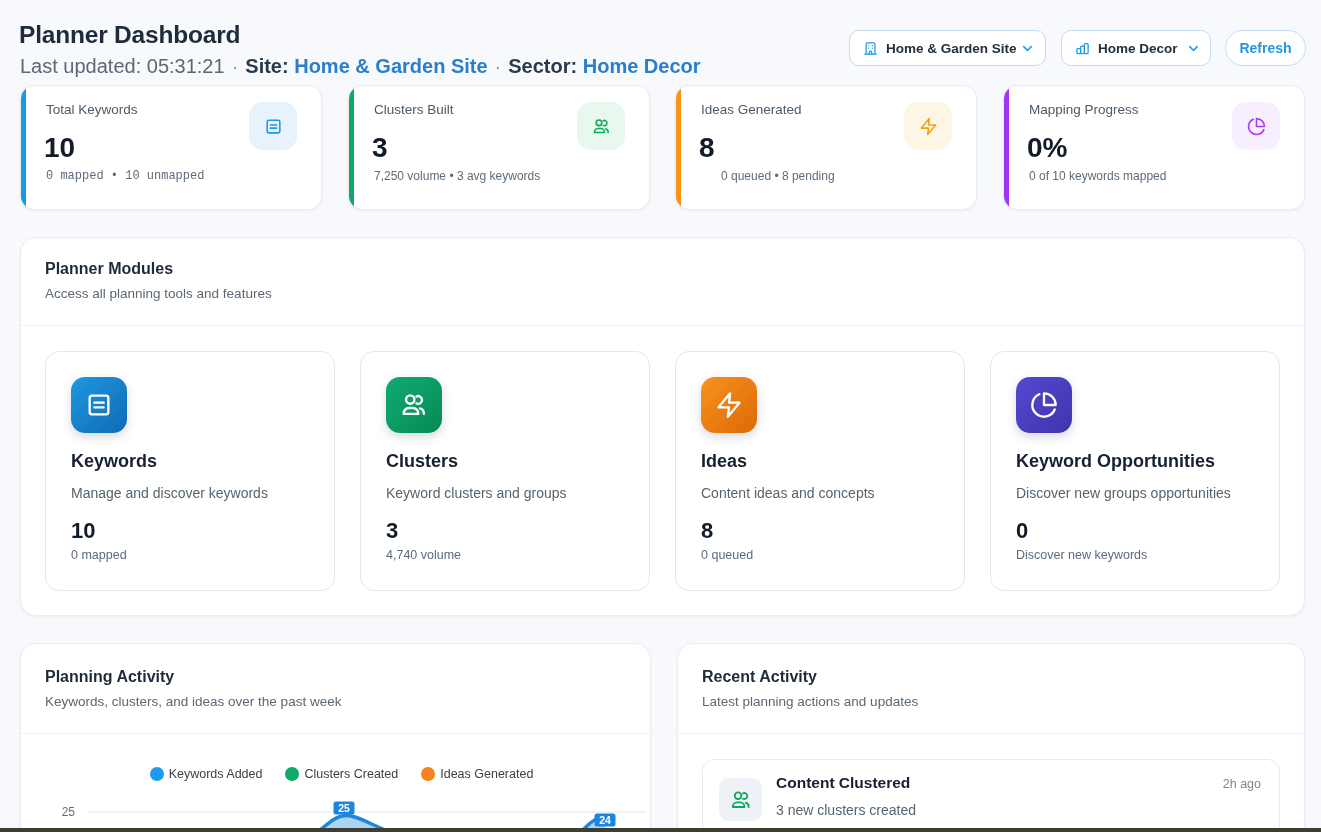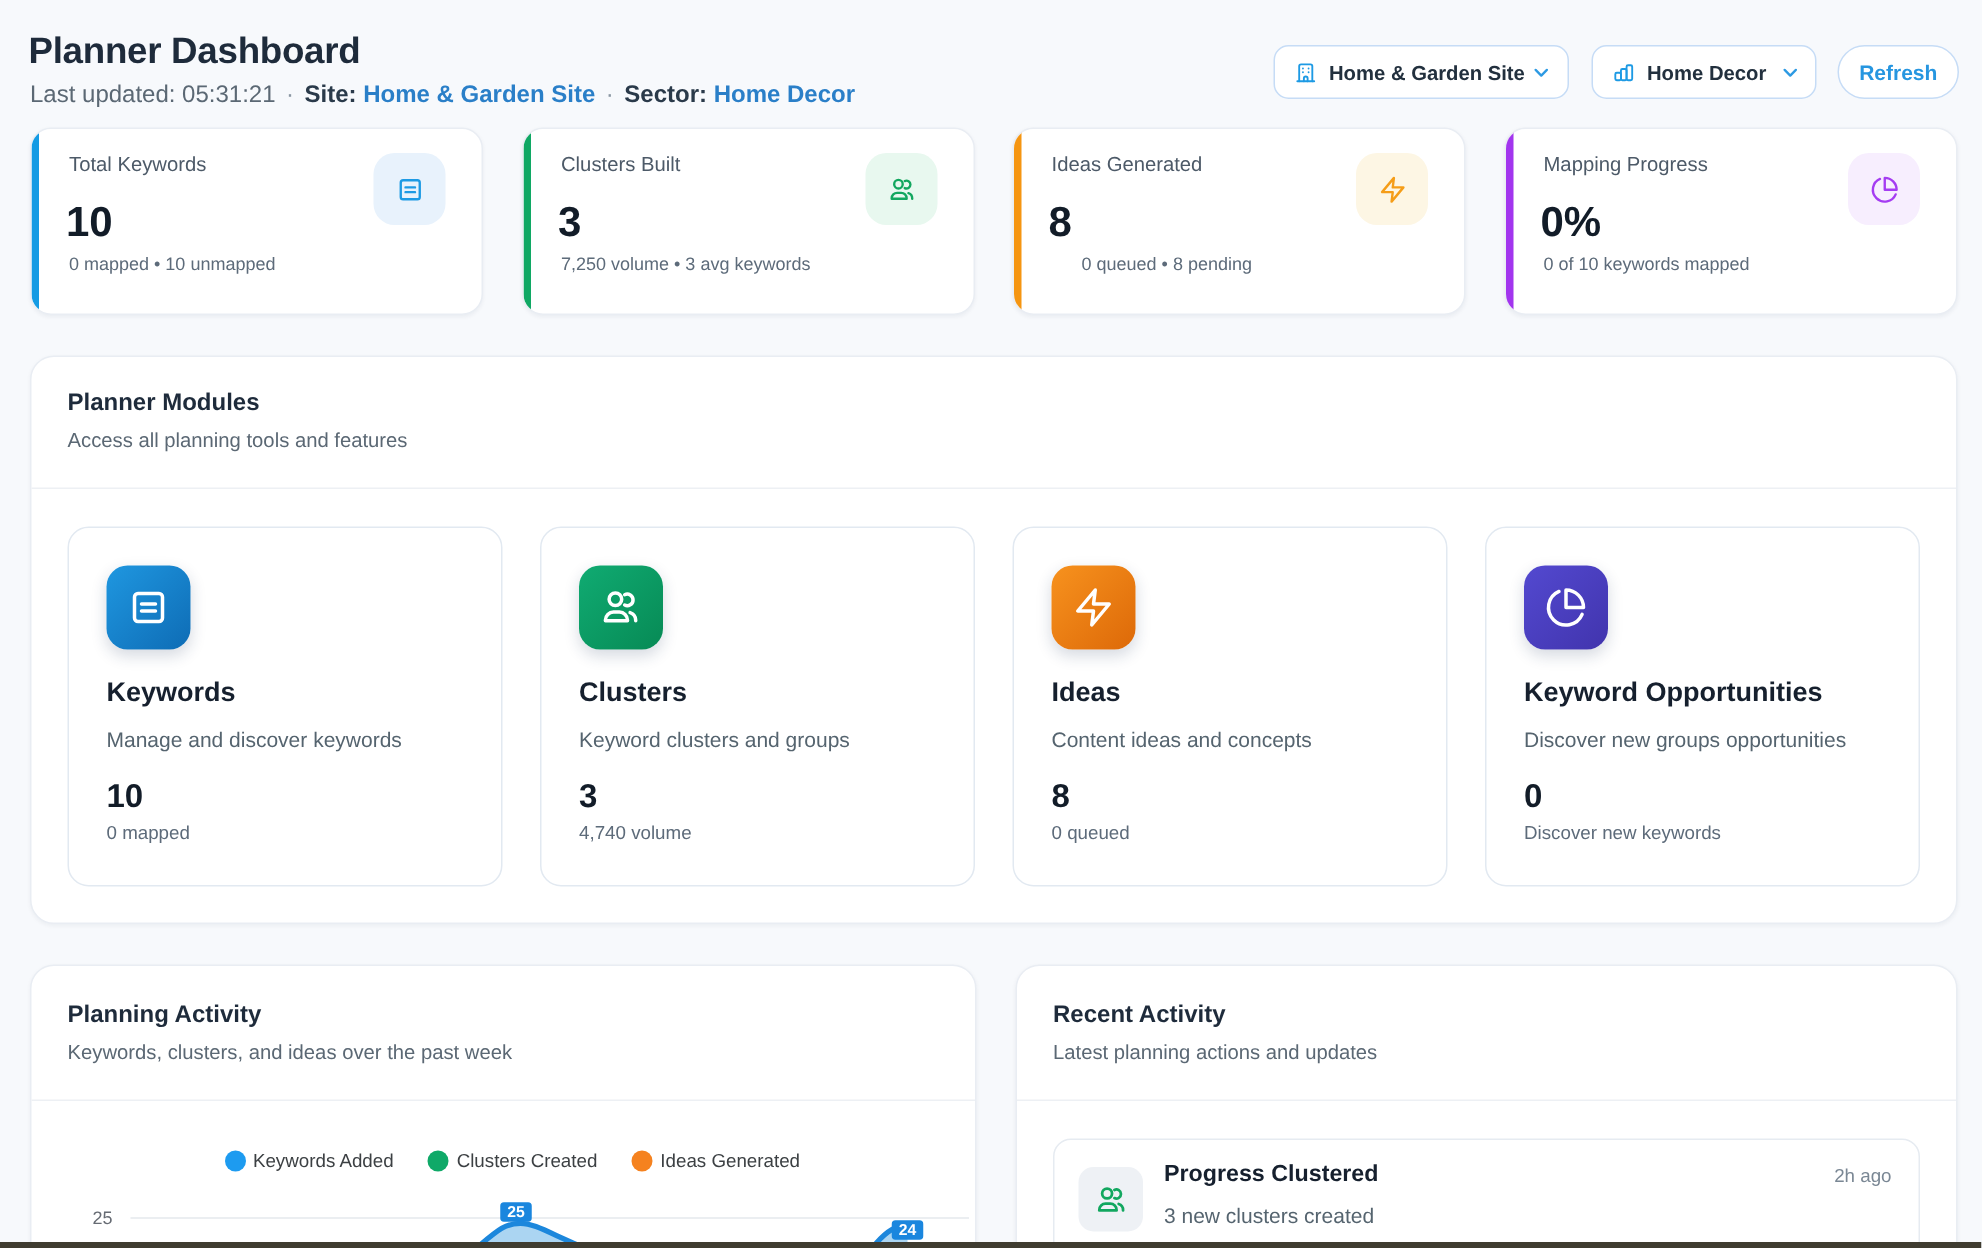--- a/index.html
+++ b/index.html
@@ -1,20 +1,20 @@
 <!DOCTYPE html>
 <html><head>
 <meta charset="utf-8">
 <style>
 * { margin:0; padding:0; box-sizing:border-box; }
 html,body { width:1321px; height:832px; overflow:hidden; }
 body { background:#f7f9fc; font-family:"Liberation Sans", sans-serif; position:relative; color:#1c2a39; }
 .abs { position:absolute; }
 .h1 { left:19px; top:21px; font-size:24.5px; font-weight:bold; color:#1e2b3b; letter-spacing:-0.2px; }
-.meta { left:20px; top:55px; font-size:16px; color:#5b6874; }
+.meta { left:20px; top:55px; font-size:20px; color:#5b6874; }
 .meta b { color:#2a3a4a; }
 .meta a { color:#2a7fc8; text-decoration:none; font-weight:bold; }
 .meta .dot { color:#8a97a3; margin:0 7px; }
 .btn { background:#fff; border:1px solid #c6dcf6; border-radius:10px; display:flex; align-items:center; height:36px; top:30px; font-weight:bold; color:#22303e; font-size:13.5px; white-space:nowrap; }
 .btn svg { flex:none; }
 .chev { margin-left:auto; }
 #btn1 { left:849px; width:197px; padding:0 10px 0 13px; }
 #btn2 { left:1061px; width:150px; padding:0 9px 0 13px; }
 #btn3 { left:1225px; width:81px; justify-content:center; color:#2696e0; font-size:14px;border-radius:18px; }
 .btxt { margin-left:8px; }
@@ -114,21 +114,21 @@
     </div>
 </div>
 <div class="abs" style="left:46px; top:102px; font-size:13.5px; color:#4d5a68;">Total Keywords</div>
 <div class="abs" style="left:374px; top:102px; font-size:13.5px; color:#4d5a68;">Clusters Built</div>
 <div class="abs" style="left:701px; top:102px; font-size:13.5px; color:#4d5a68;">Ideas Generated</div>
 <div class="abs" style="left:1029px; top:102px; font-size:13.5px; color:#4d5a68;">Mapping Progress</div>
 <div class="abs num" style="left:44px; top:132px;">10</div>
 <div class="abs num" style="left:372px; top:132px;">3</div>
 <div class="abs num" style="left:699px; top:132px;">8</div>
 <div class="abs num" style="left:1027px; top:132px;">0%</div>
-<div class="abs sub" style="left:46px; top:169px;">0 mapped • 10 unmapped</div>
+<div class="abs sub" style="left:46px; top:169px;font-family:Liberation Mono, monospace;">0 mapped • 10 unmapped</div>
 <div class="abs sub" style="left:374px; top:169px;">7,250 volume • 3 avg keywords</div>
 <div class="abs sub" style="left:701px; top:169px;margin-left:20px;">0 queued • 8 pending</div>
 <div class="abs sub" style="left:1029px; top:169px;">0 of 10 keywords mapped</div>
 <style>
 .num { font-size:28px; font-weight:800; color:#121c28; }
 .sub { font-size:12px; color:#5d6b7a; }
 </style>
 
 <div class="abs panel" style="left:20px; top:237px; width:1285px; height:379px;">
   <div style="padding:22px 24px 0 24px;">
@@ -219,18 +219,18 @@
   <div class="pdiv" style="top:89px;"></div>
   <div class="ritem">
     <div class="ribox">
         <svg width="22" height="22" viewBox="0 0 24 24" fill="none" stroke="#12a75f" stroke-width="2" stroke-linecap="round" stroke-linejoin="round">
           <circle cx="8.8" cy="7.3" r="3.6"></circle>
           <path d="M3.1 19.6v-0.4a4.6 4.6 0 0 1 4.6-4.6h3.4a4.6 4.6 0 0 1 4.6 4.6v0.4z"></path>
           <path d="M14.1 4.7a3.3 3.3 0 1 1 0 5.9"></path>
           <path d="M17.2 14.9a4.6 4.6 0 0 1 3.2 4.4v0.3"></path>
         </svg>
       </div>
-    <div style="position:absolute; left:73px; top:14px; font-size:15.5px; font-weight:bold; color:#16202e;">Progress Clustered</div>
+    <div style="position:absolute; left:73px; top:14px; font-size:15.5px; font-weight:bold; color:#16202e;">Content Clustered</div>
     <div style="position:absolute; left:73px; top:42px; font-size:14px; color:#55646f;">3 new clusters created</div>
     <div style="position:absolute; right:18px; top:17px; font-size:12.5px; color:#7a8794;">2h ago</div>
   </div>
 </div>
 <div class="bottombar"></div>
 
 </body></html>

